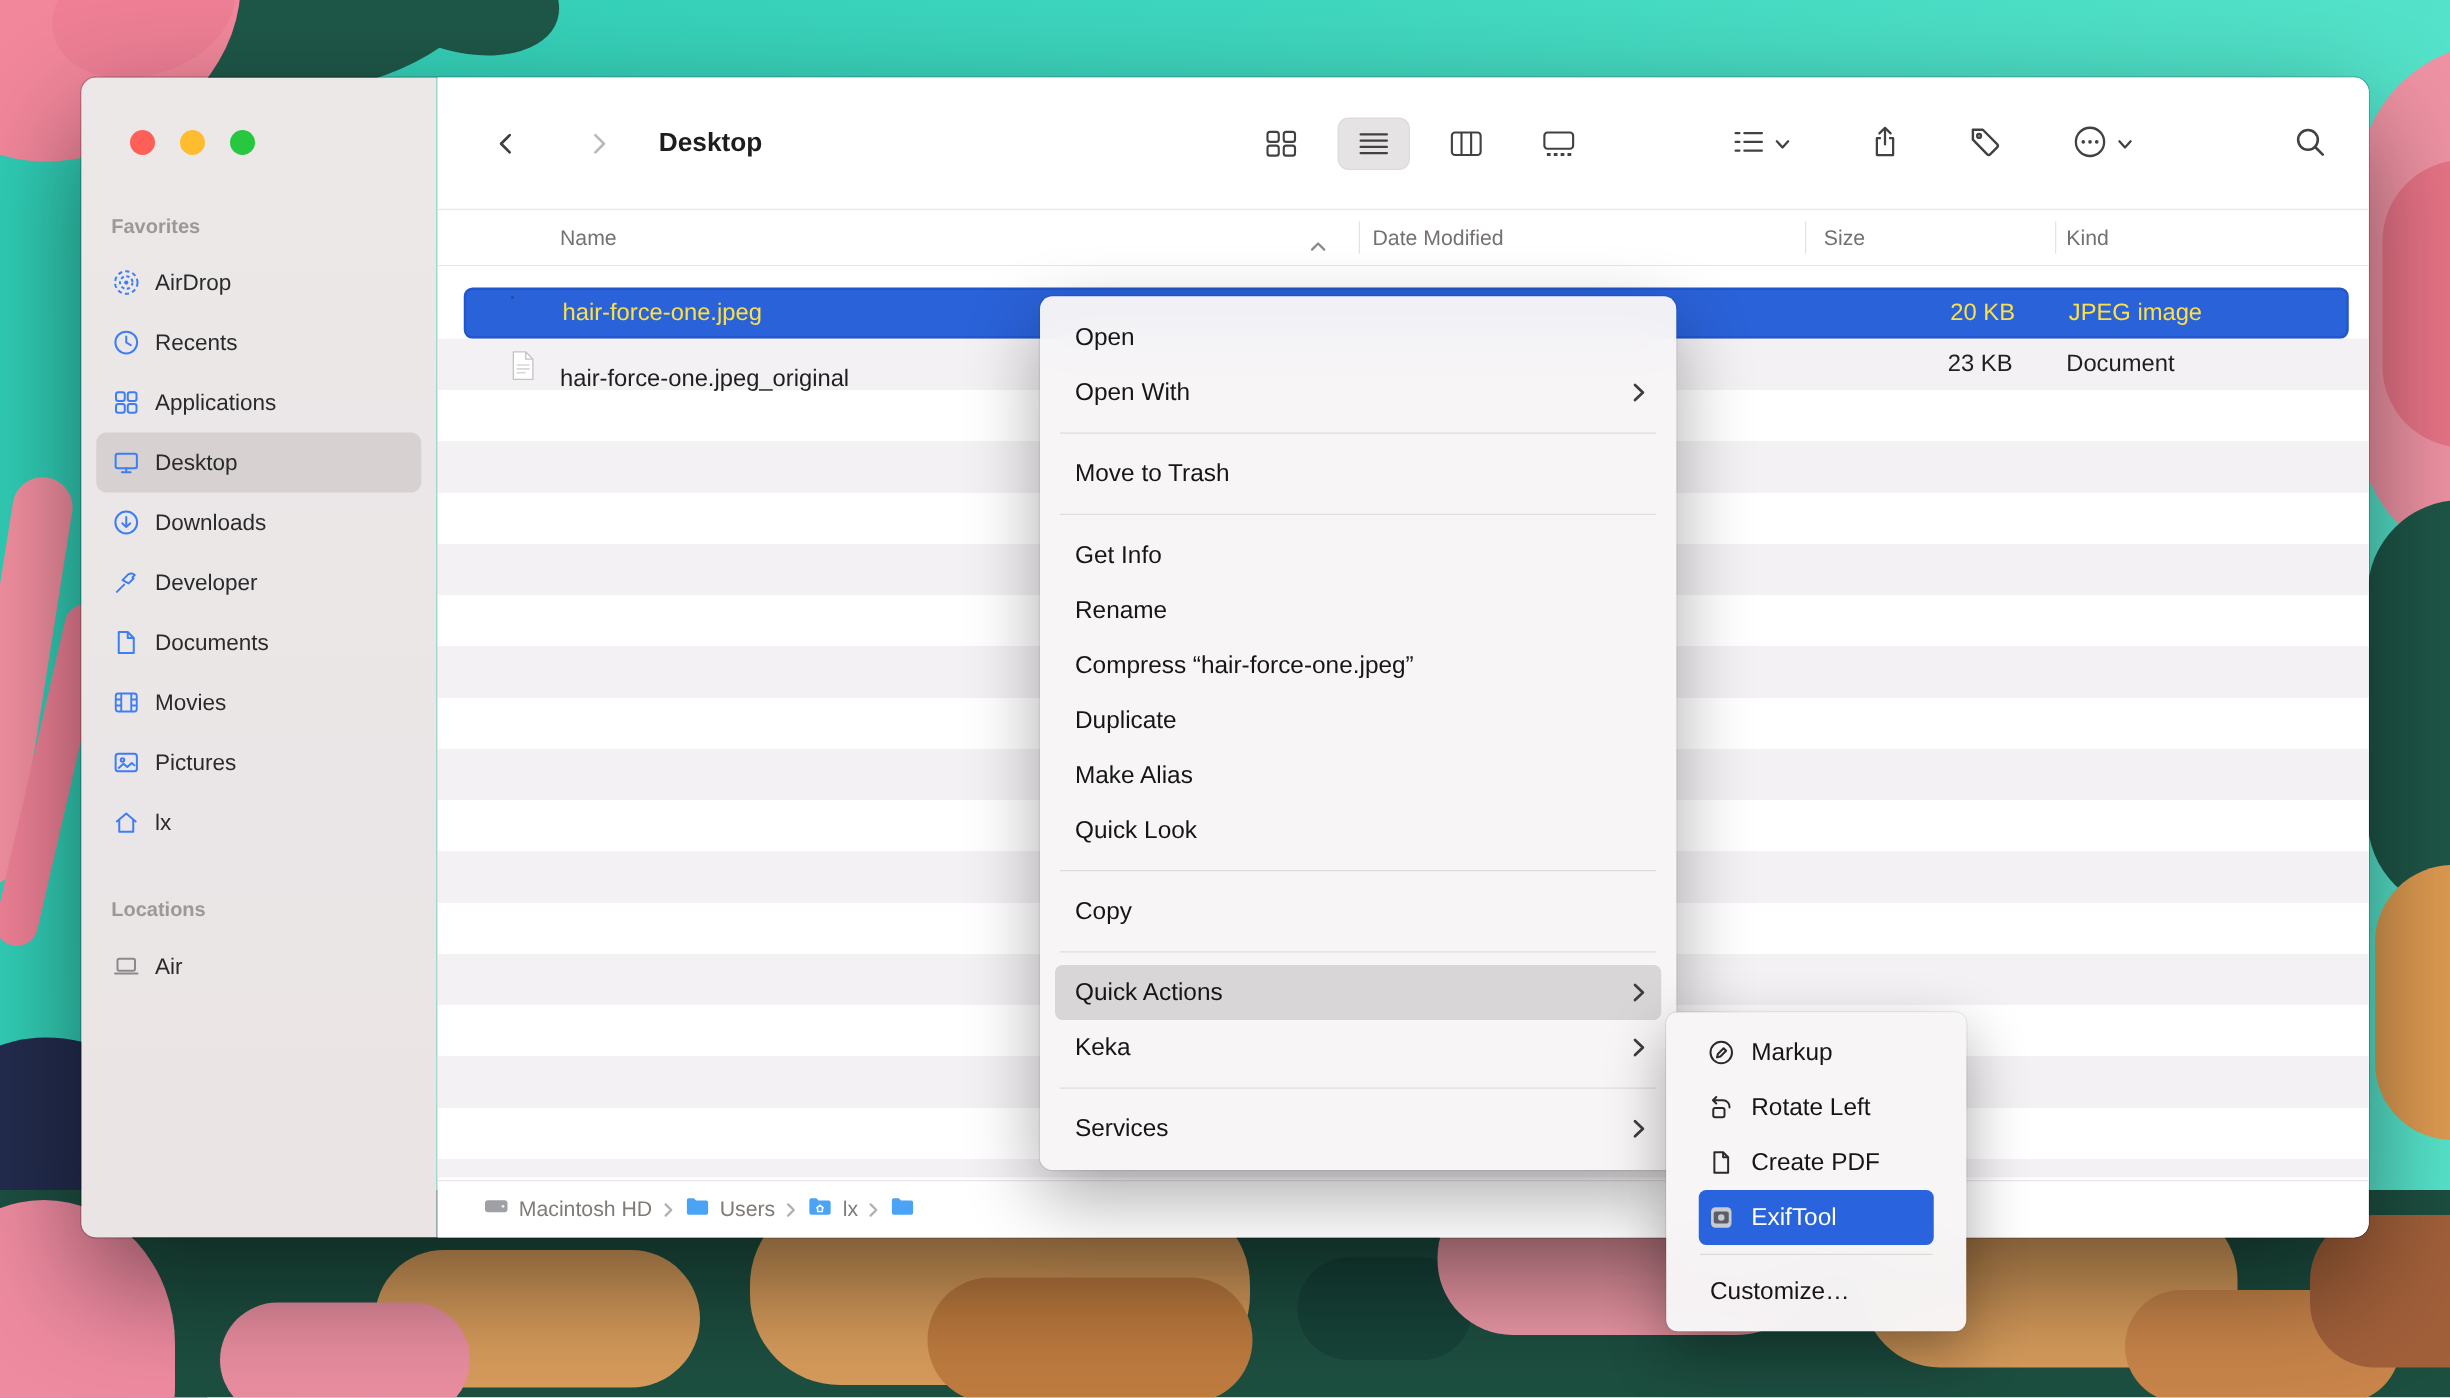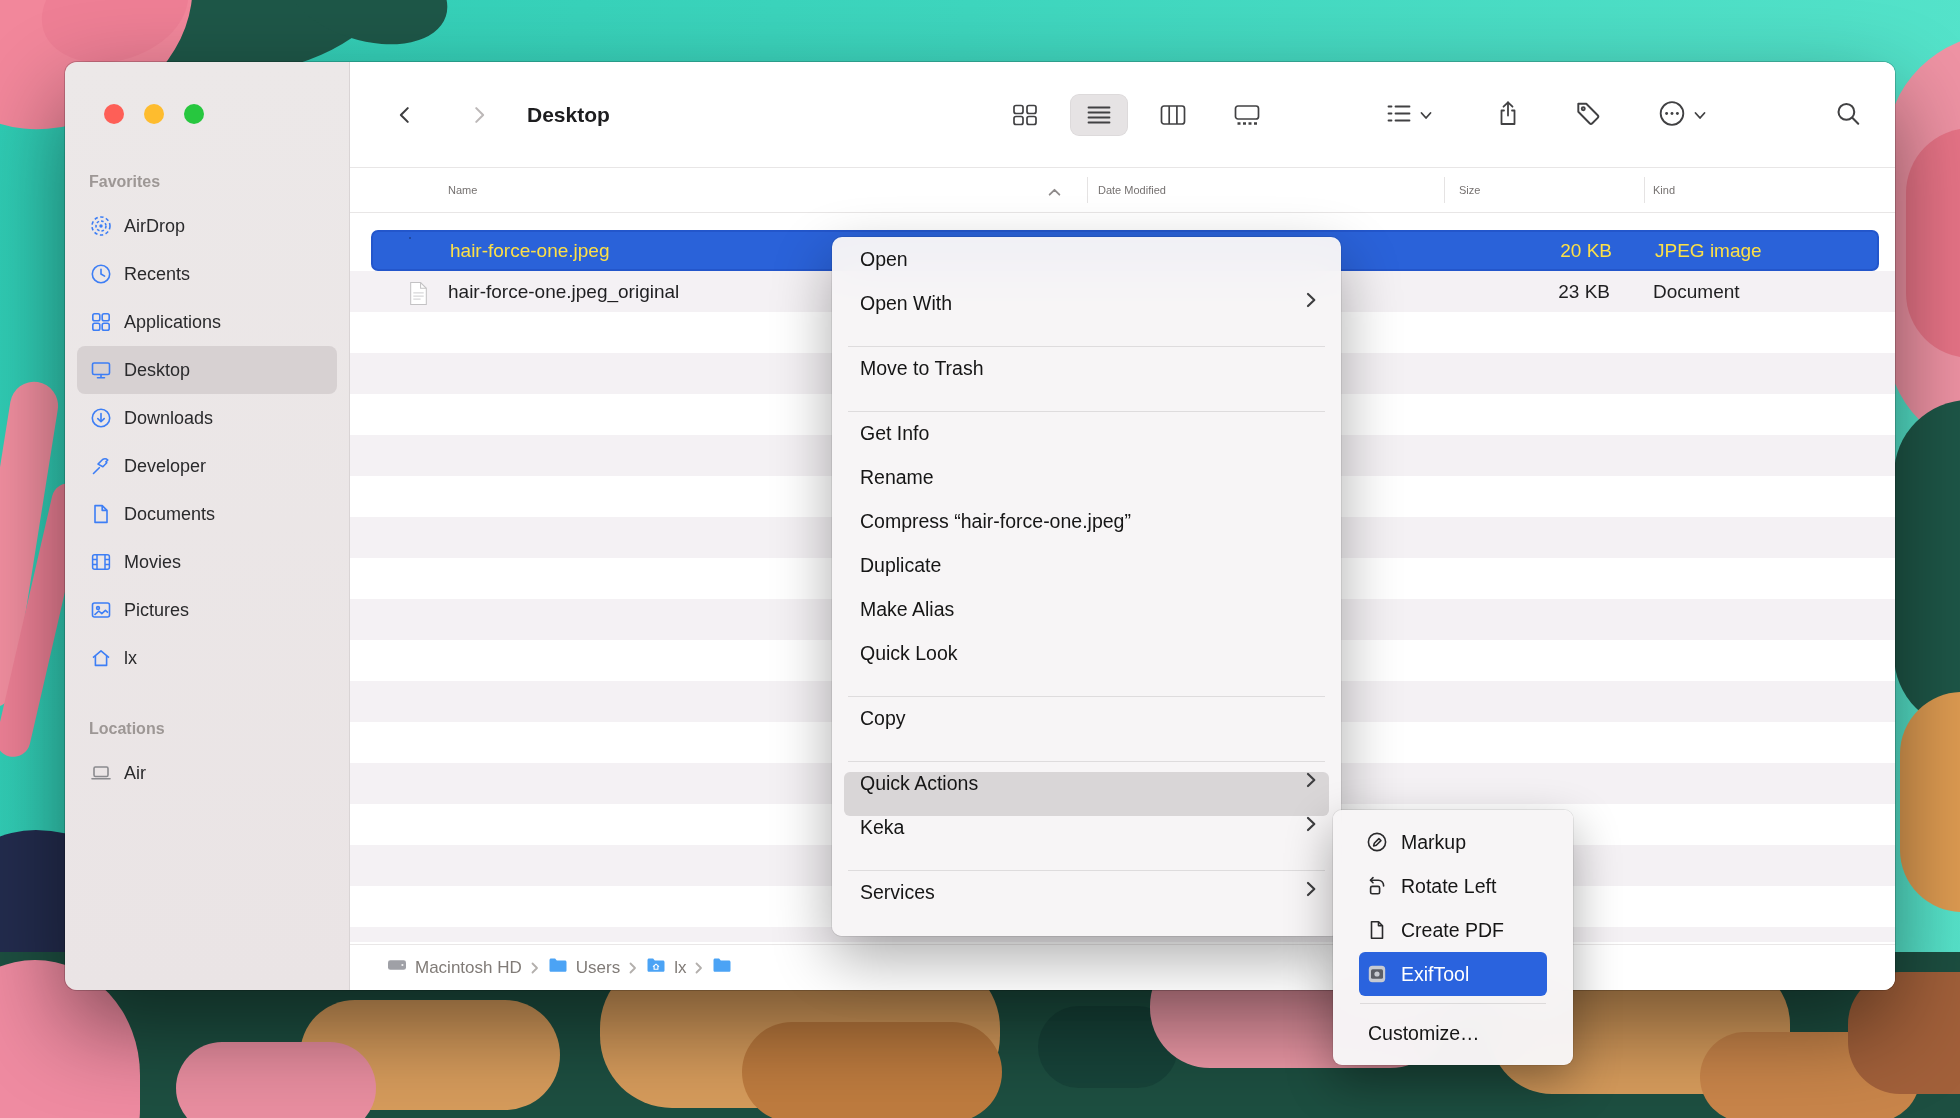--- a/index.html
+++ b/index.html
@@ -73,21 +73,21 @@
   .view-btn.selected { background:#e6e3e4; box-shadow:inset 0 0 0 1px rgba(0,0,0,0.04); }
   .tbi { position:absolute; top:50%; transform:translateY(-50%); display:flex; align-items:center; gap:8px; background:none; border:none; }
   .tb-group  { left:1036px; }
   .tb-share  { left:1146px; }
   .tb-tag    { left:1224px; }
   .tb-more   { left:1308px; }
   .tb-search { left:1484px; }
 
   
   .list-header { position:relative; height:45px; flex:0 0 45px; border-bottom:1px solid #e8e6e6; background:#fff;
-                 font-size:11px; color:#757170; }
+                 font-size:17px; color:#757170; }
   .hlabel { position:absolute; top:0; line-height:45px; }
   .h-name { left:98px; }
   .h-date { left:748px; }
   .h-size { left:1109px; }
   .h-kind { left:1303px; }
   .sort-ind { position:absolute; left:698px; top:19px; }
   .hdiv { position:absolute; top:9px; bottom:9px; width:1px; background:#e5e3e3; }
   .hd1 { left:737px; } .hd2 { left:1094px; } .hd3 { left:1294px; }
 
   
@@ -95,37 +95,37 @@
   .stripes { position:absolute; left:0; right:0; top:99px; height:630px;
              background:repeating-linear-gradient(to bottom,#ffffff 0 41px,#f4f1f4 41px 82px); }
   .frow { position:absolute; height:41px; font-size:19px; }
   .row-sel { left:21px; right:16px; top:17px; background:#2a62d9; border:2px solid #2356cb; border-radius:7px; color:#fde047; }
   .row-alt { left:0; right:0; top:58px; background:#f4f1f4; color:#1f1f21; }
   .fcell { position:absolute; top:0; line-height:37px; white-space:nowrap; }
   .row-alt .fcell { line-height:41px; }
   .row-sel .c-icon { left:37px; top:6px; } .row-sel .c-name { left:77px; font-weight:500; }
   .row-sel .c-size { left:1073px; width:200px; text-align:right; padding-right:34px; }
   .row-sel .c-kind { left:1282px; }
-  .row-alt .c-icon { left:58px; top:8px; } .row-alt .c-name { left:98px; }
+  .row-alt .c-icon { left:58px; top:8px; } .row-alt .c-name { left:98px;margin-top:12px; }
   .row-alt .c-size { left:1094px; width:200px; text-align:right; padding-right:34px; }
   .row-alt .c-kind { left:1303px; }
   .thumb { width:26px; height:26px; border-radius:4px; background:linear-gradient(135deg,#6b6157,#3a332c); box-shadow:0 0 0 1px rgba(0,0,0,0.25); }
 
   
   .path-bar { height:46px; flex:0 0 46px; border-top:1px solid #e9e7e7; background:#fff;
               display:flex; align-items:center; padding-left:37px; gap:9px; font-size:17px; color:#807b77; }
   .pb-item { display:flex; align-items:center; gap:8px; white-space:nowrap; }
   .pb-chev { display:flex; align-items:center; }
 
   
   .ctx-menu { position:absolute; left:832px; top:237px; width:509px; padding:11px 0; z-index:40;
               background:rgba(247,245,246,0.97); border-radius:10px;
               box-shadow:0 0 0 1px rgba(0,0,0,0.08), 0 22px 60px rgba(0,0,0,0.33);
               font-size:19.5px; color:#161616; backdrop-filter:blur(24px); }
-  .mi { height:44px; display:flex; align-items:flex-start; padding:0 24px 0 28px; }
+  .mi { height:44px; display:flex; align-items:center; padding:0 24px 0 28px; }
   .mi .mlabel { white-space:nowrap; }
   .mi .chev { margin-left:auto; display:flex; align-items:center; }
   .mi.hl { margin:0 12px; padding:0 12px 0 16px; background:#d9d6d7; border-radius:6px; }
   .msep { height:1px; background:rgba(0,0,0,0.10); margin:10px 16px; }
 
   
   .ctx-sub { position:absolute; left:1333px; top:810px; width:240px; padding:10px 15px; z-index:50;
              background:rgba(247,245,246,0.98); border-radius:9px;
              box-shadow:0 0 0 1px rgba(0,0,0,0.08), 0 18px 48px rgba(0,0,0,0.33);
              font-size:19.5px; color:#161616; backdrop-filter:blur(24px); }

